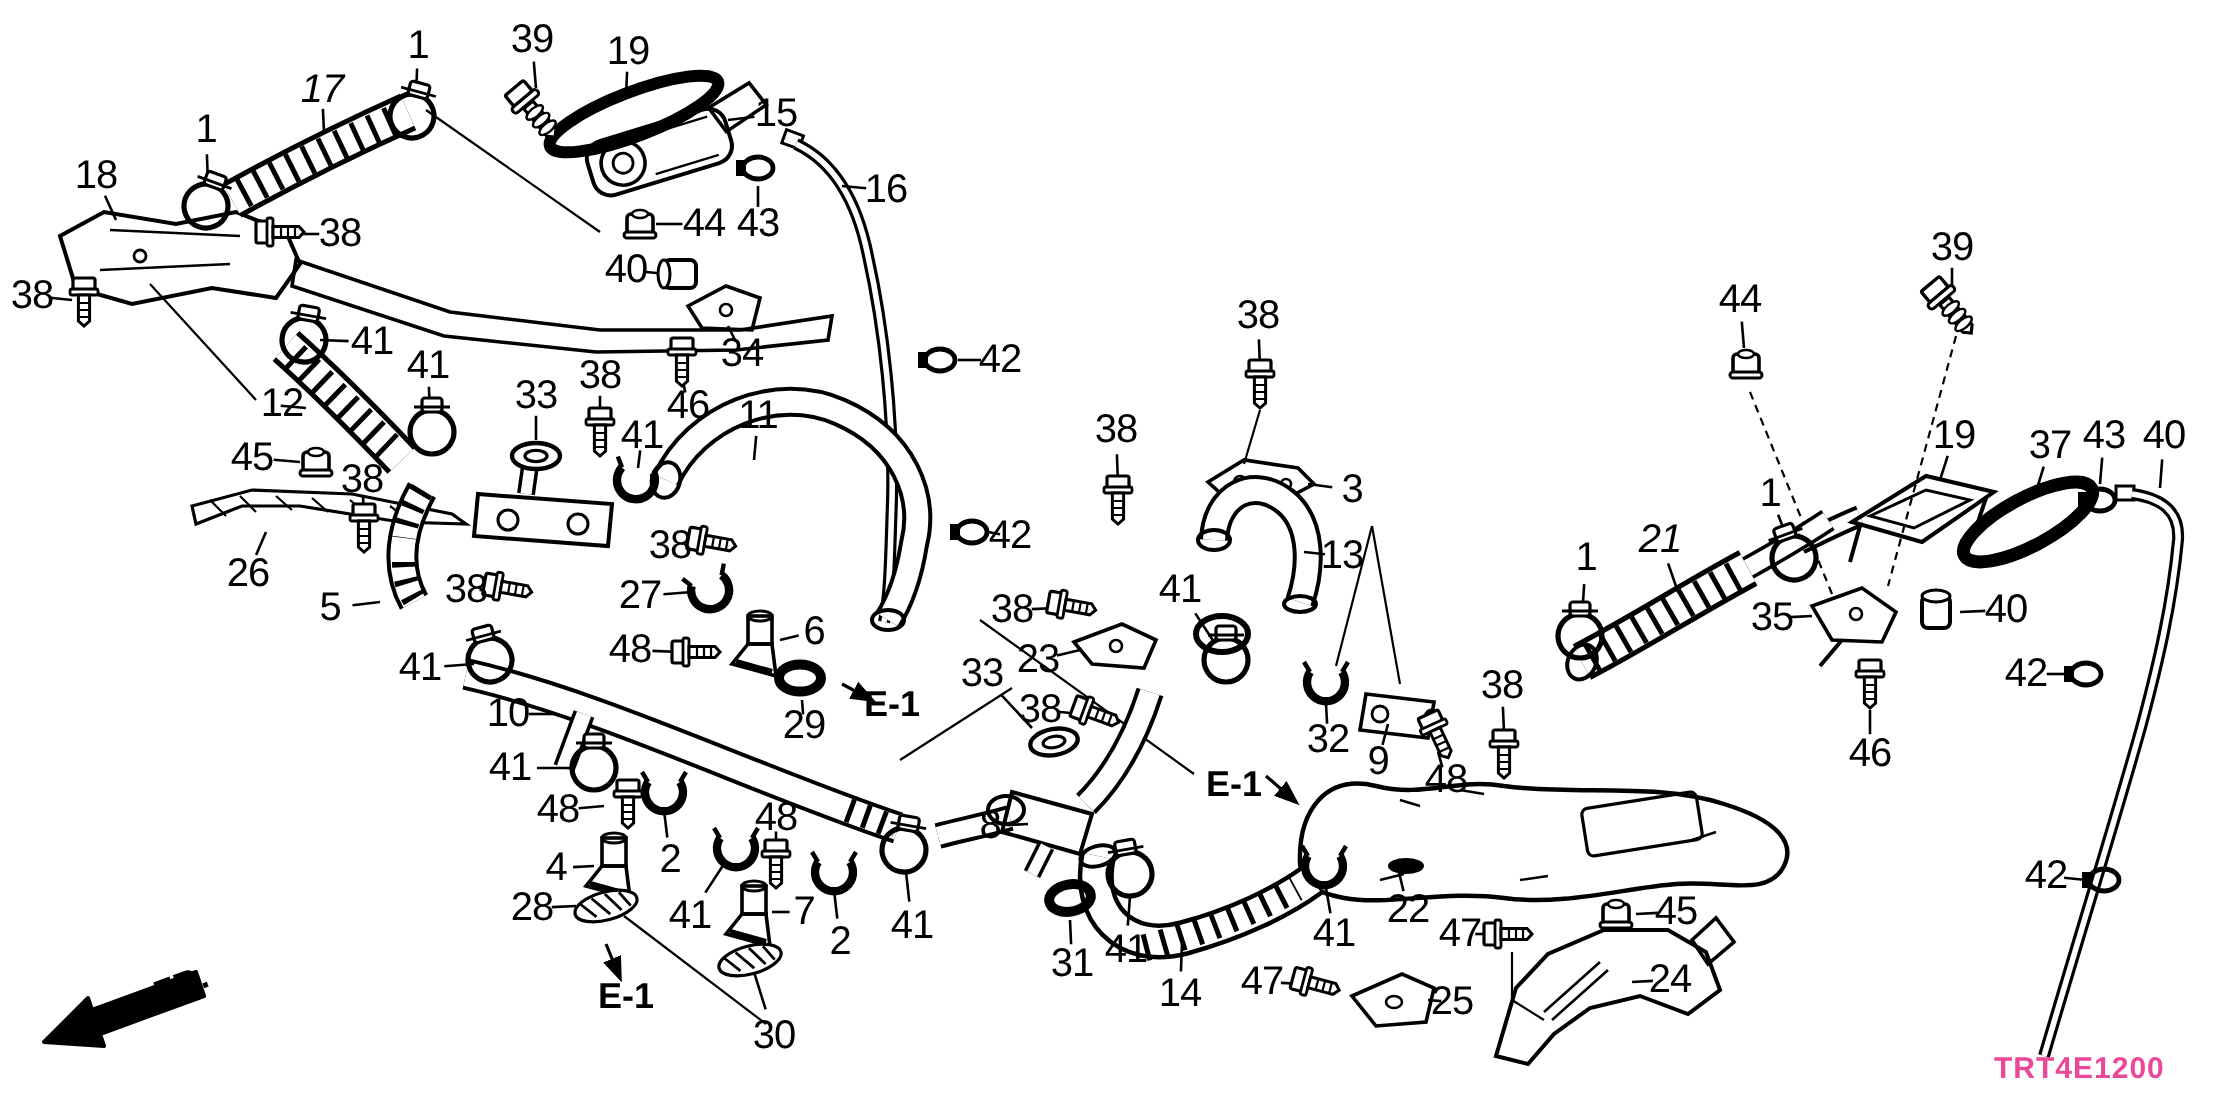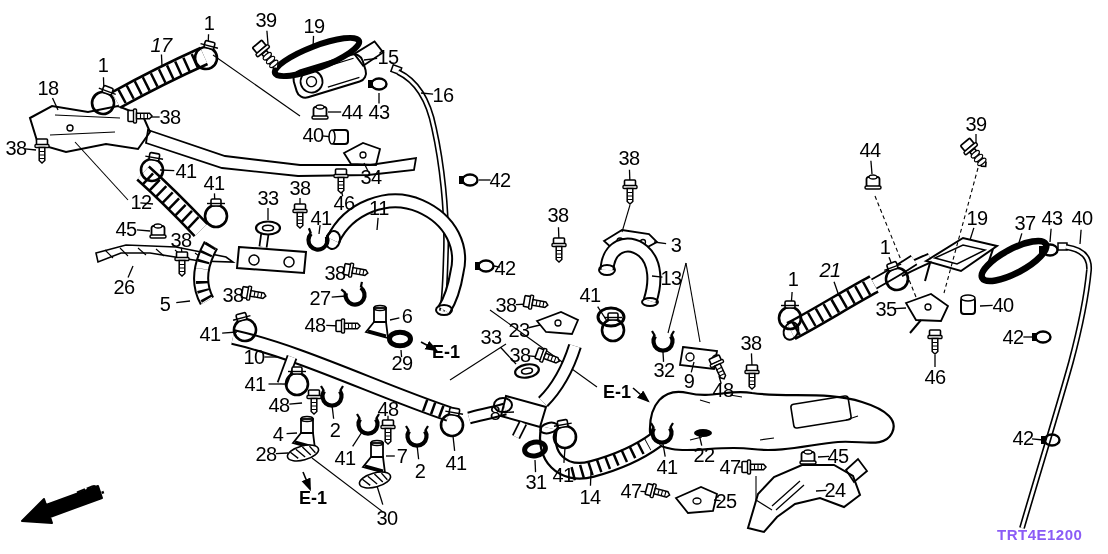--- a/index.html
+++ b/index.html
@@ -3,21 +3,21 @@
 <meta charset="utf-8">
 <style>
   html,body{margin:0;padding:0;background:#fff;}
   #stage{position:relative;width:1108px;height:554px;background:#ffffff;overflow:hidden;
          font-family:"Liberation Sans",sans-serif;}
   #art{position:absolute;left:0;top:0;}
   .callout{position:absolute;transform:translate(-50%,-50%);font-size:20px;color:#000;
            white-space:nowrap;letter-spacing:-0.5px;line-height:1;}
   .callout.bold{font-weight:bold;font-size:18px;letter-spacing:0;}
   #diagram-code{position:absolute;left:997px;top:526px;font-size:15px;font-weight:bold;
-                color:#8b5cf6;letter-spacing:0.5px;}
+                color:#ec4899;letter-spacing:0.5px;}
   .ln{stroke:#000;fill:none;}
 </style>
 </head>
 <body>
 
 <div id="stage">
 <svg id="art" width="1108" height="554" viewBox="0 0 1108 554">
   <defs>
     <marker id="ah" markerWidth="9" markerHeight="8" refX="6.5" refY="3" orient="auto">
       <path d="M0,0 L8,3 L0,6 Z" fill="#000"></path>

